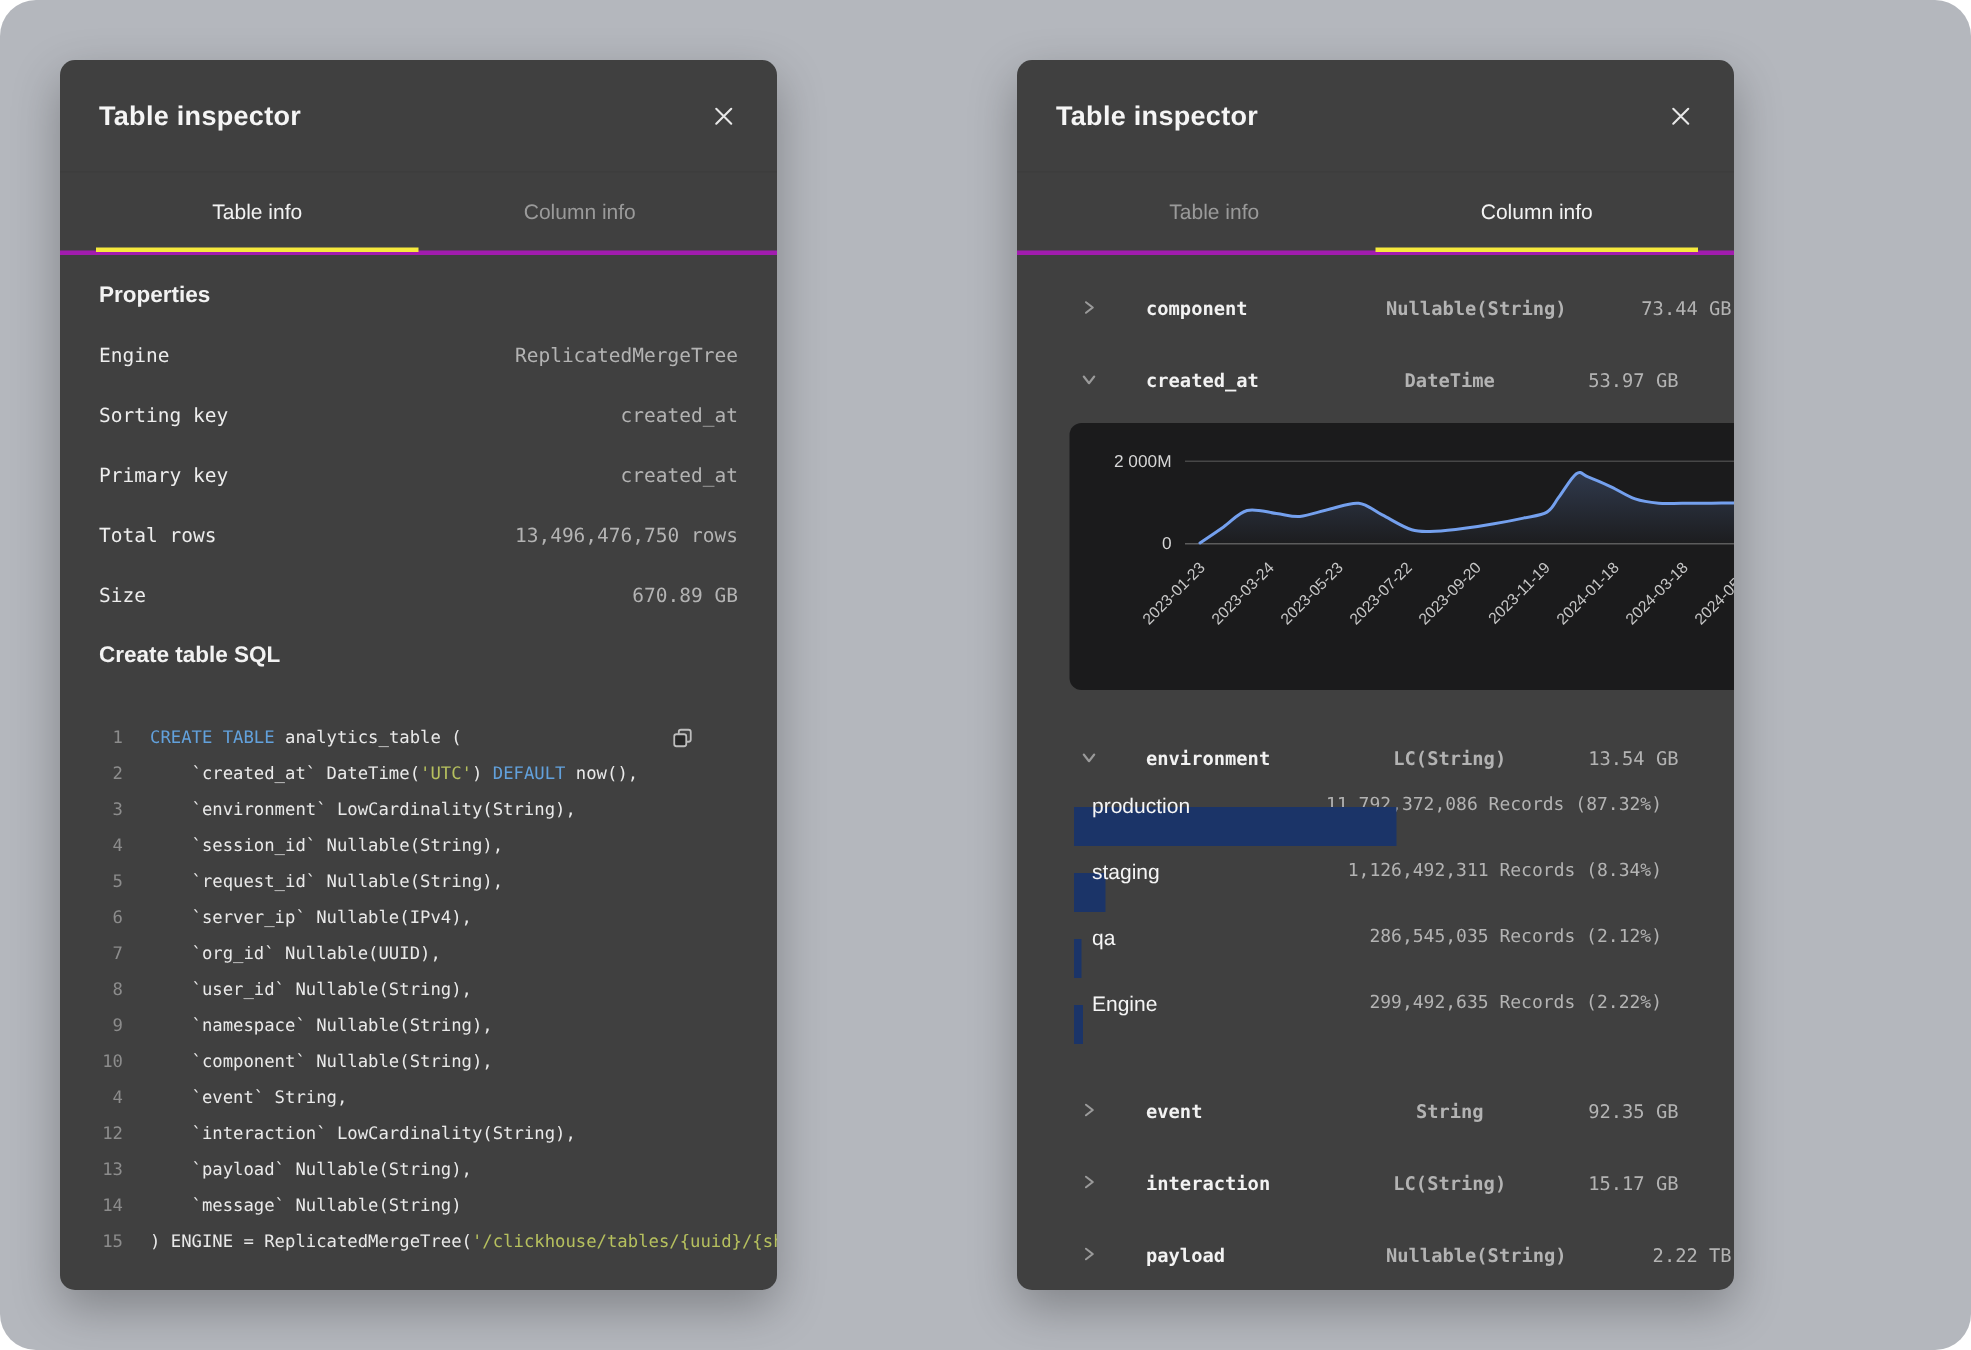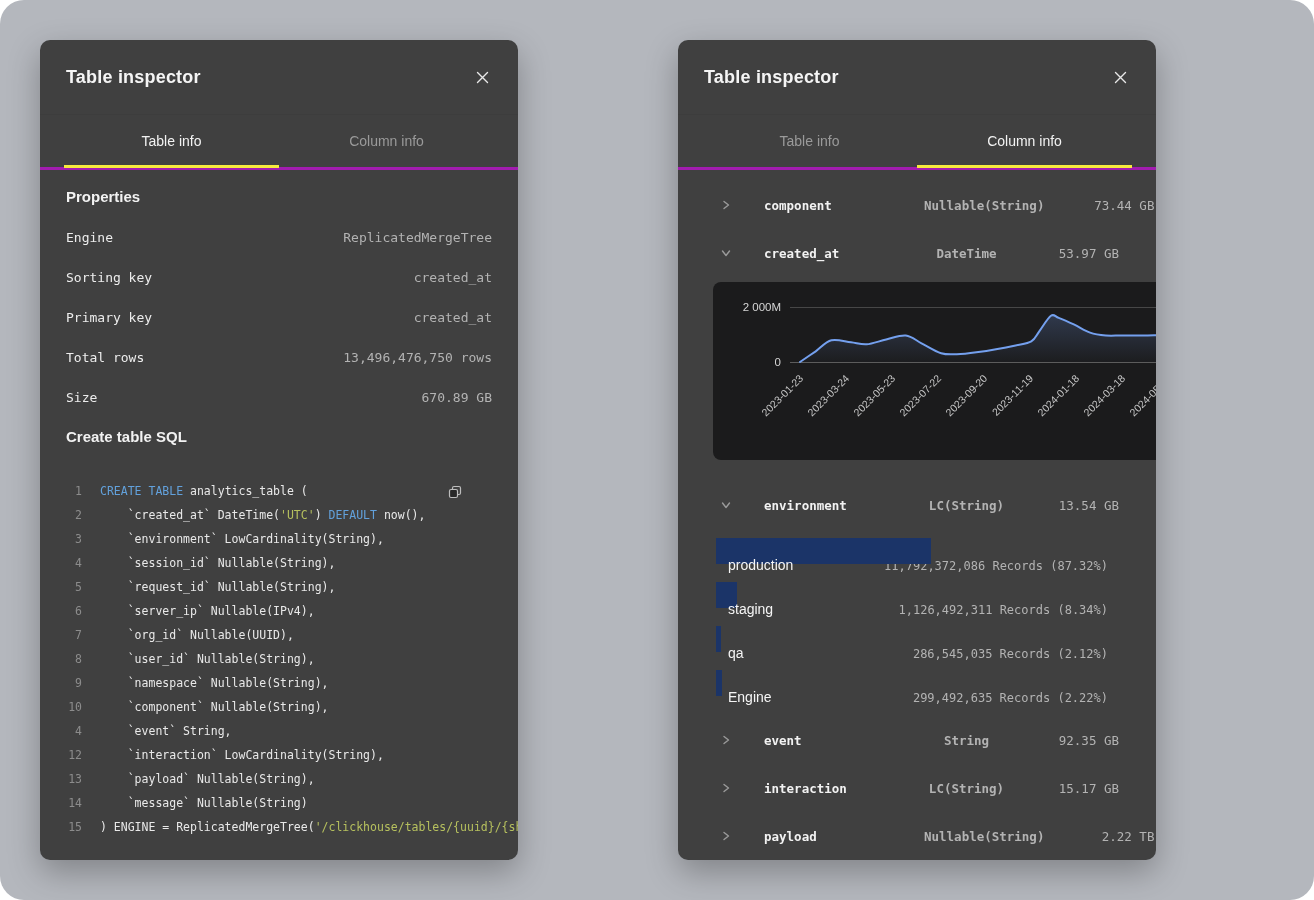--- a/index.html
+++ b/index.html
@@ -52,21 +52,21 @@
   .col-type { flex:1; text-align:center; color:#b3b3b3;font-weight:bold; }
   .col-size { width:110px; text-align:right; color:#b3b3b3; flex:none; }
 
   .chart-box { width:514px; height:178px; margin:5px 0 21px 9px; background:#1b1b1c; border-radius:8px; }
   .gridline { stroke:#474747; stroke-width:1; }
   .axisline { stroke:#5c5c5c; stroke-width:1; }
   .ytick { font-family:"Liberation Sans", sans-serif; font-size:11.5px; fill:#d6d6d6; }
   .xtick { font-family:"Liberation Sans", sans-serif; font-size:10.5px; fill:#c6c6c6; }
 
   .bd-group { margin-bottom:11px; }
-  .bd-row { position:relative; height:44px; display:flex; align-items:flex-end; }
+  .bd-row { position:relative; height:44px; display:flex; align-items:flex-start; }
   .bd-bar { position:absolute; left:12px; top:9px; height:26px; background:#1b3468; }
   .bd-label { position:relative; z-index:1; margin-left:24px; font-size:14px; color:#f5f5f5; }
   .bd-value { margin-left:auto; padding-right:11px; font-family:"DejaVu Sans Mono", monospace;
               font-size:12px; color:#b3b3b3; }
 </style>
 </head>
 <body>
 
 <div class="canvas">
 

